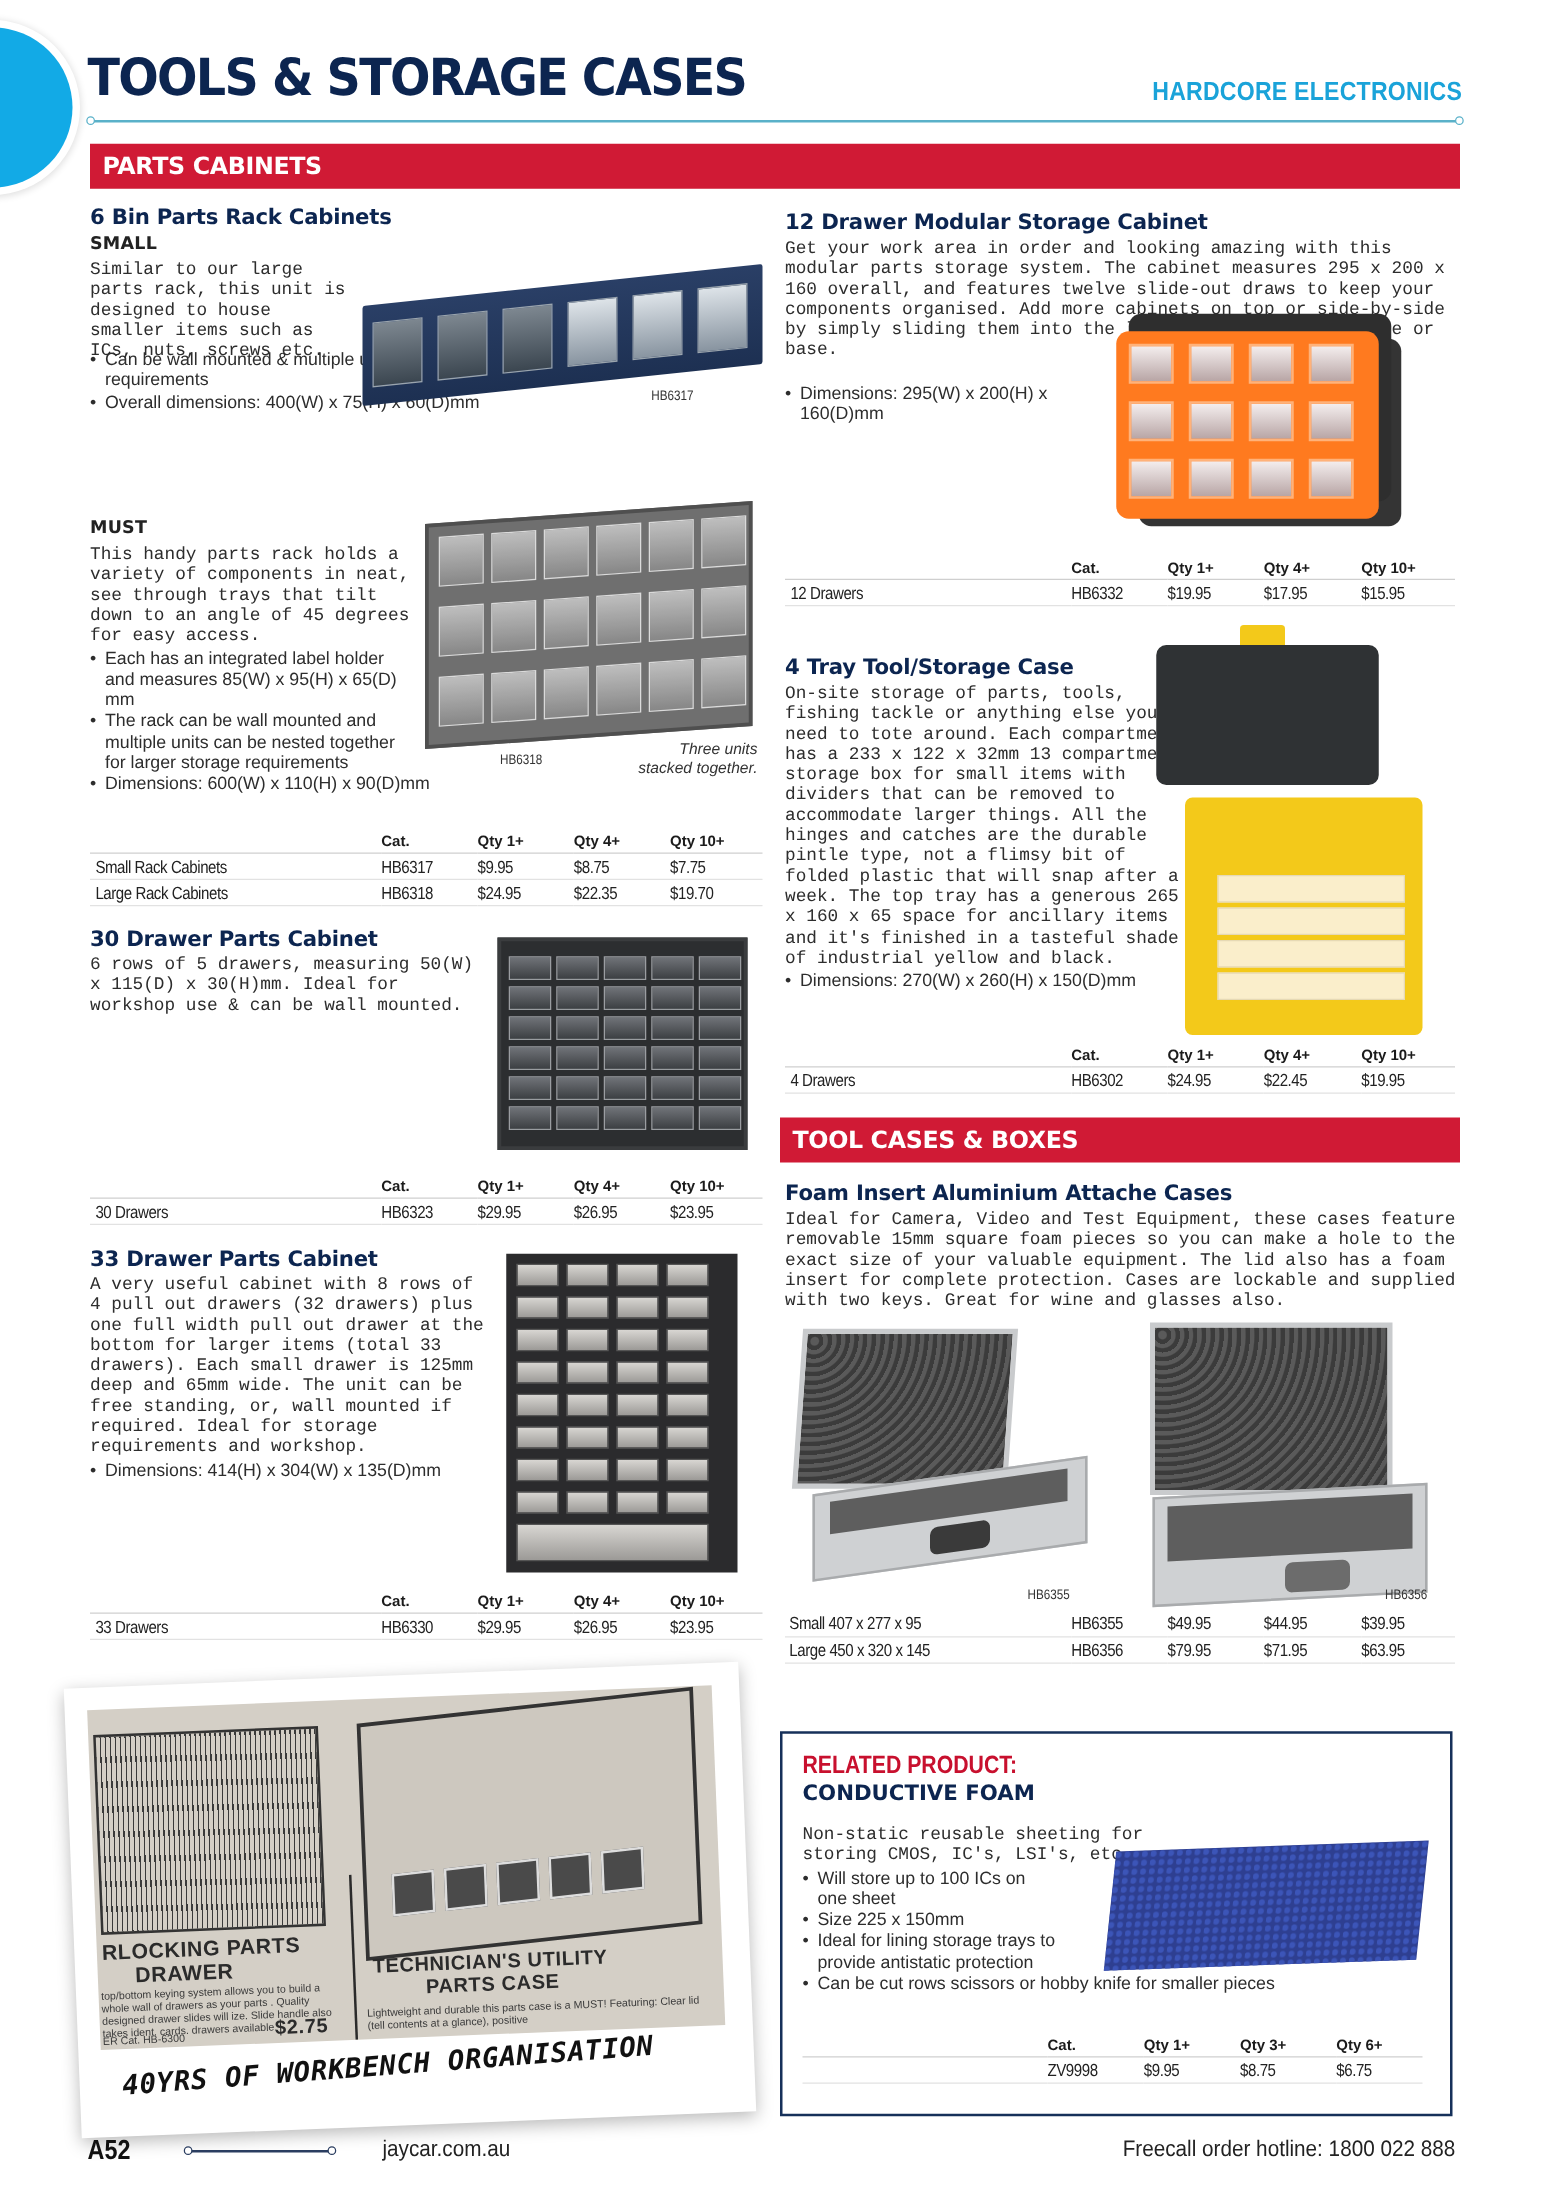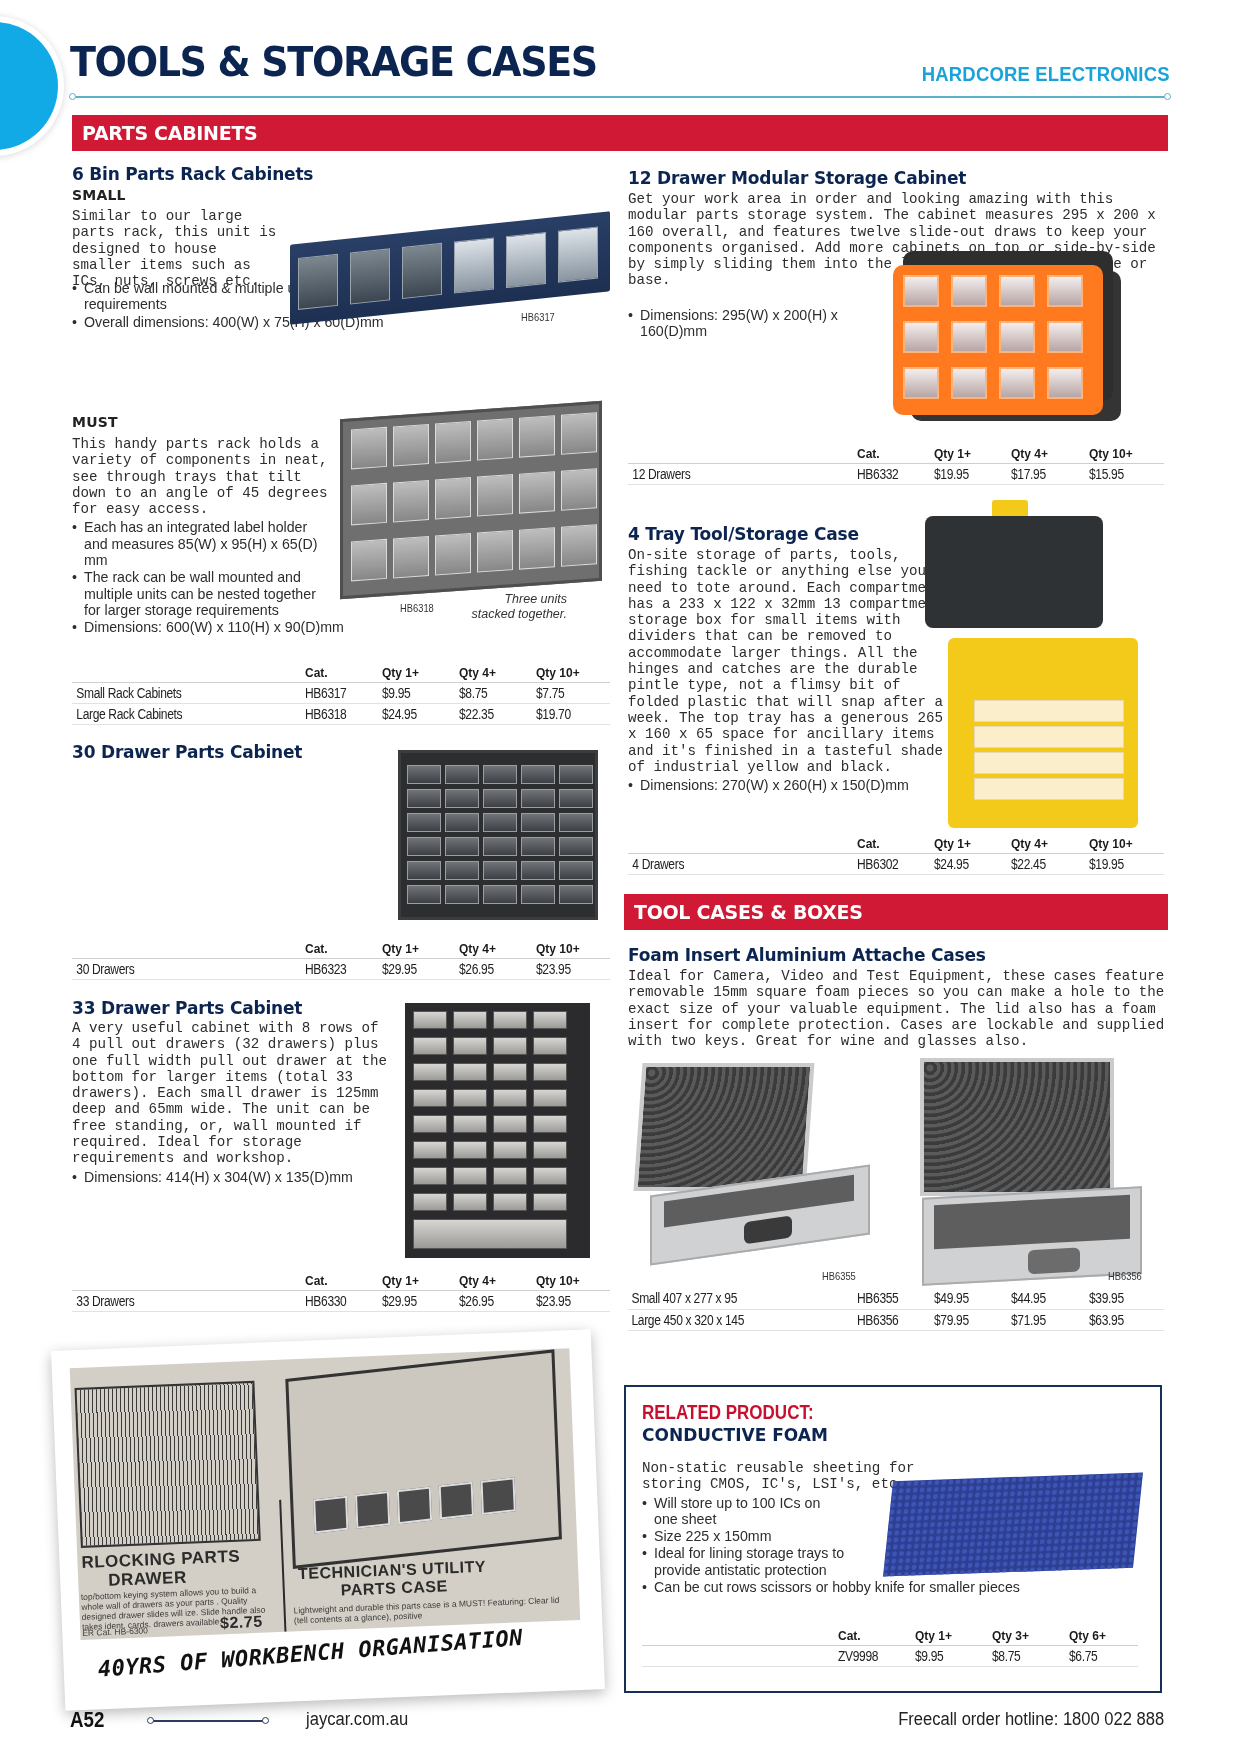--- a/index.html
+++ b/index.html
@@ -139,21 +139,21 @@
     <div class="tray" style="left:176px;top:64px"></div>
     <div class="tray" style="left:218px;top:64px"></div>
   <div class="tray" style="left:8px;top:120px"></div>
     <div class="tray" style="left:50px;top:120px"></div>
     <div class="tray" style="left:92px;top:120px"></div>
     <div class="tray" style="left:134px;top:120px"></div>
     <div class="tray" style="left:176px;top:120px"></div>
     <div class="tray" style="left:218px;top:120px"></div>
 </div>
 <div class="cat-label" style="left:400px; top:602px;">HB6318</div>
-<div class="caption" style="left:447px; top:592px; width:120px;">
+<div class="caption" style="left:486px; top:592px; width:120px;">
   <div>Three units</div>
   <div>stacked together.</div>
 </div>
 
 <table class="price" style="left:72px; top:662px; width:538px;">
   <colgroup>
       <col style="width:233px">
       <col style="width:77px">
       <col style="width:77px">
       <col style="width:77px">
@@ -179,20 +179,21 @@
     <td><span>HB6318</span></td>
     <td><span>$24.95</span></td>
     <td><span>$22.35</span></td>
     <td><span>$19.70</span></td>
   </tr>
 </tbody>
   </table>
 
 <div class="prod-title" style="left:72px; top:742px;">30 Drawer Parts Cabinet</div>
 <div class="desc" style="left:72px; top:764px; width:320px;">
+  <p>6 rows of 5 drawers, measuring 50(W) x 115(D) x 30(H)mm. Ideal for workshop use &amp; can be wall mounted.</p>
 </div>
 <div class="img cab30" style="left:398px; top:750px; width:200px; height:170px;">
   <div class="dr" style="left:6px;top:12px"></div>
     <div class="dr" style="left:44px;top:12px"></div>
     <div class="dr" style="left:82px;top:12px"></div>
     <div class="dr" style="left:120px;top:12px"></div>
     <div class="dr" style="left:158px;top:12px"></div>
   <div class="dr" style="left:6px;top:36px"></div>
     <div class="dr" style="left:44px;top:36px"></div>
     <div class="dr" style="left:82px;top:36px"></div>

